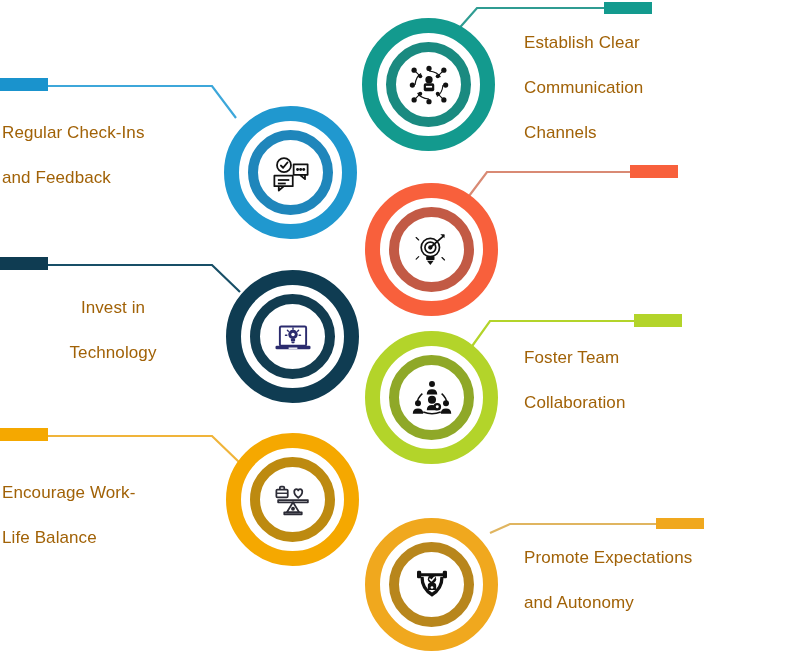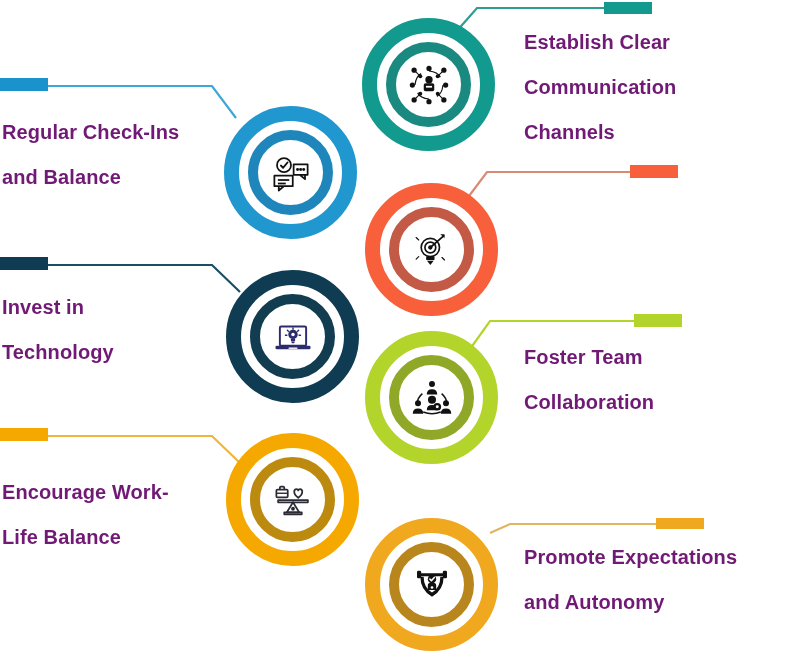--- a/index.html
+++ b/index.html
@@ -61,26 +61,26 @@
     justify-content: center;
   }
   .badge .icon-well svg {
     display: block;
   }
 
   
   .label {
     position: absolute;
     z-index: 4;
-    color: #701a75;
-    font-size: 20px;
+    color: #a16207;
+    font-size: 17px;
     line-height: 45px;
     letter-spacing: 0.1px;
     white-space: pre-line;
-    font-weight: 700;
+    font-weight: 400;
   }
   .label.left  { text-align: left; }
   .label.right { text-align: left; }
 </style>
 </head>
 <body>
 
 <div id="stage">
 
   <svg id="connectors" viewBox="0 0 800 655">
@@ -286,24 +286,24 @@
         <circle cx="24" cy="27" r="1.6" fill="#fff"></circle>
       </svg>
     </div>
   </div>
 
   <div class="label right" style="left:524px; top:20px; width:272px;">Establish Clear
 Communication
 Channels</div>
 
   <div class="label left" style="left:2px; top:110px; width:222px;">Regular Check-Ins
-and Balance</div>
-
-
-  <div class="label left" style="left:2px; top:285px; width:222px;">Invest in
+and Feedback</div>
+
+
+  <div class="label left" style="left:2px; top:285px; width:222px;text-align:center;">Invest in
 Technology</div>
 
   <div class="label left" style="left:2px; top:470px; width:222px;">Encourage Work-
 Life Balance</div>
 
   <div class="label right" style="left:524px; top:335px; width:260px;">Foster Team
 Collaboration</div>
 
   <div class="label right" style="left:524px; top:535px; width:268px;">Promote Expectations
 and Autonomy</div>

